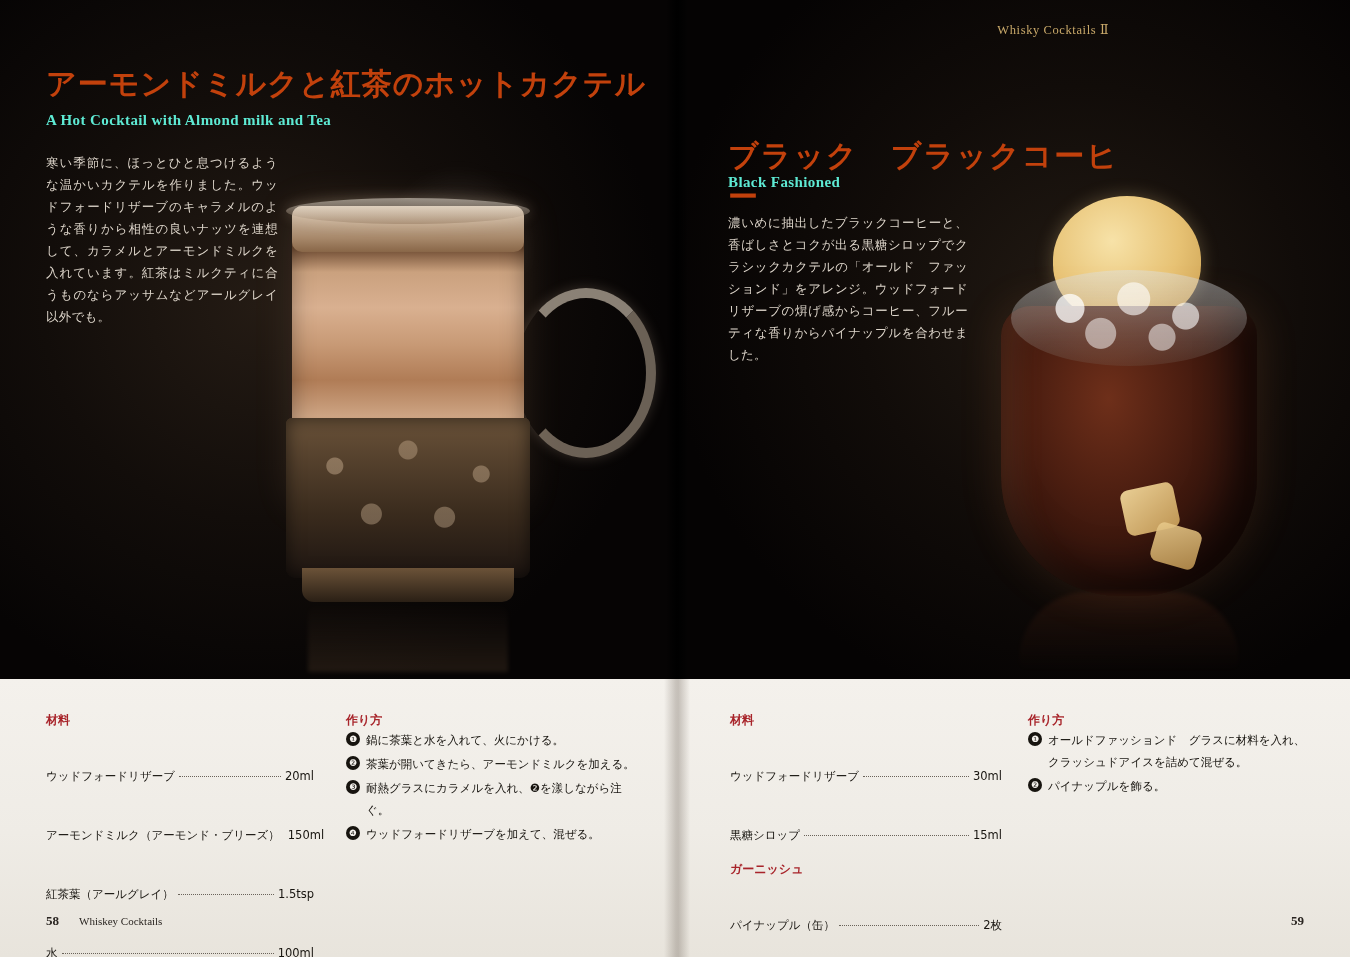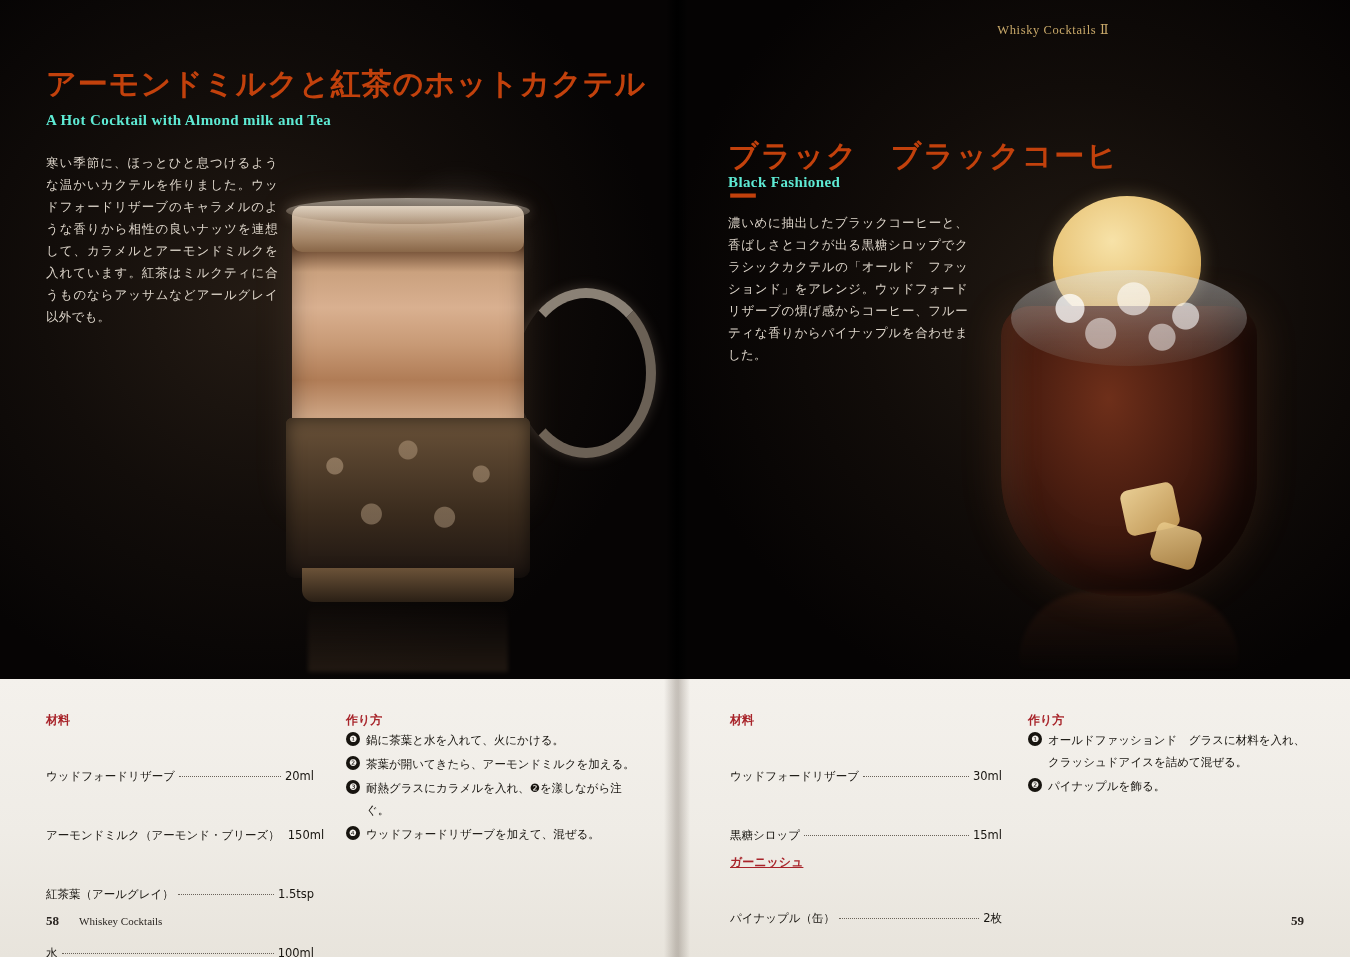--- a/index.html
+++ b/index.html
@@ -223,21 +223,21 @@
         <span class="nm">ウッドフォードリザーブ</span>
         <span class="dots"></span>
         <span class="amt">30ml</span>
       </div>
       <div class="row">
         <span class="nm">黒糖シロップ</span>
         <span class="dots"></span>
         <span class="amt">15ml</span>
       </div>
     </div>
-    <div class="sec-head" style="margin-top:7px;text-decoration:underline;">ガーニッシュ</div>
+    <div class="sec-head" style="margin-top:14px;">ガーニッシュ</div>
     <div class="rows">
       <div class="row">
         <span class="nm">パイナップル（缶）</span>
         <span class="dots"></span>
         <span class="amt">2枚</span>
       </div>
     </div>
   </div>
 
   <div class="mk-R">

